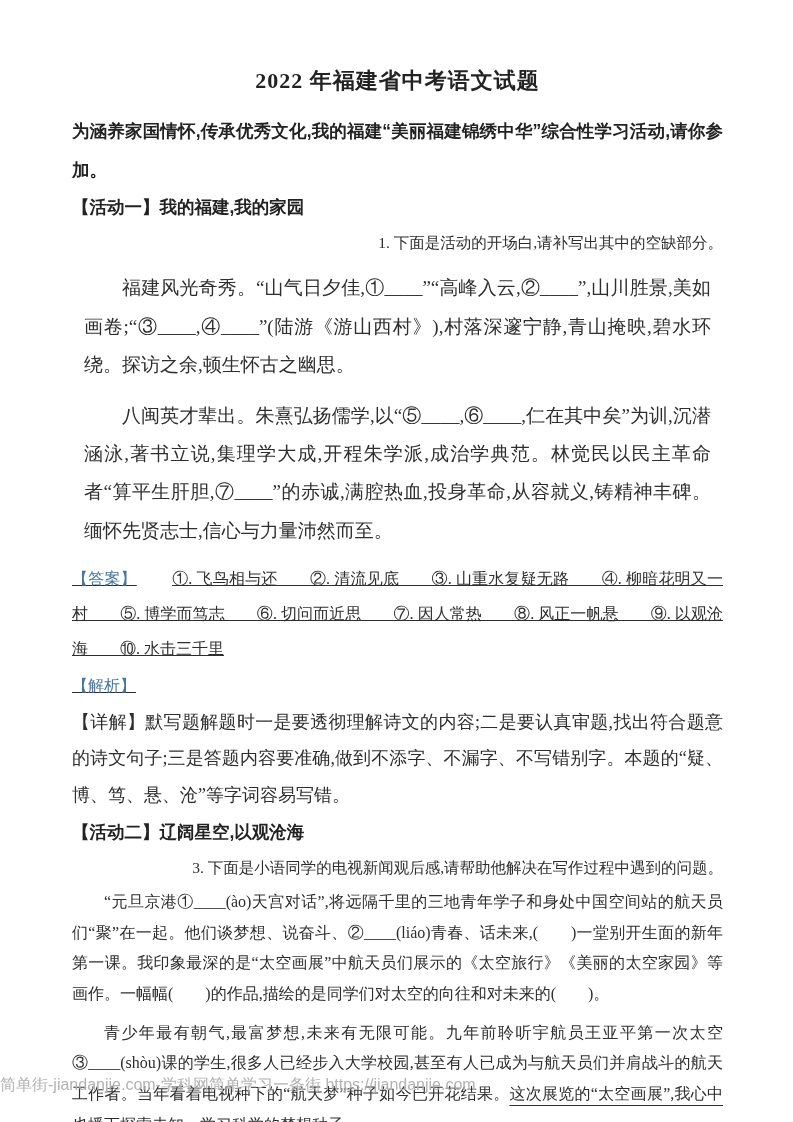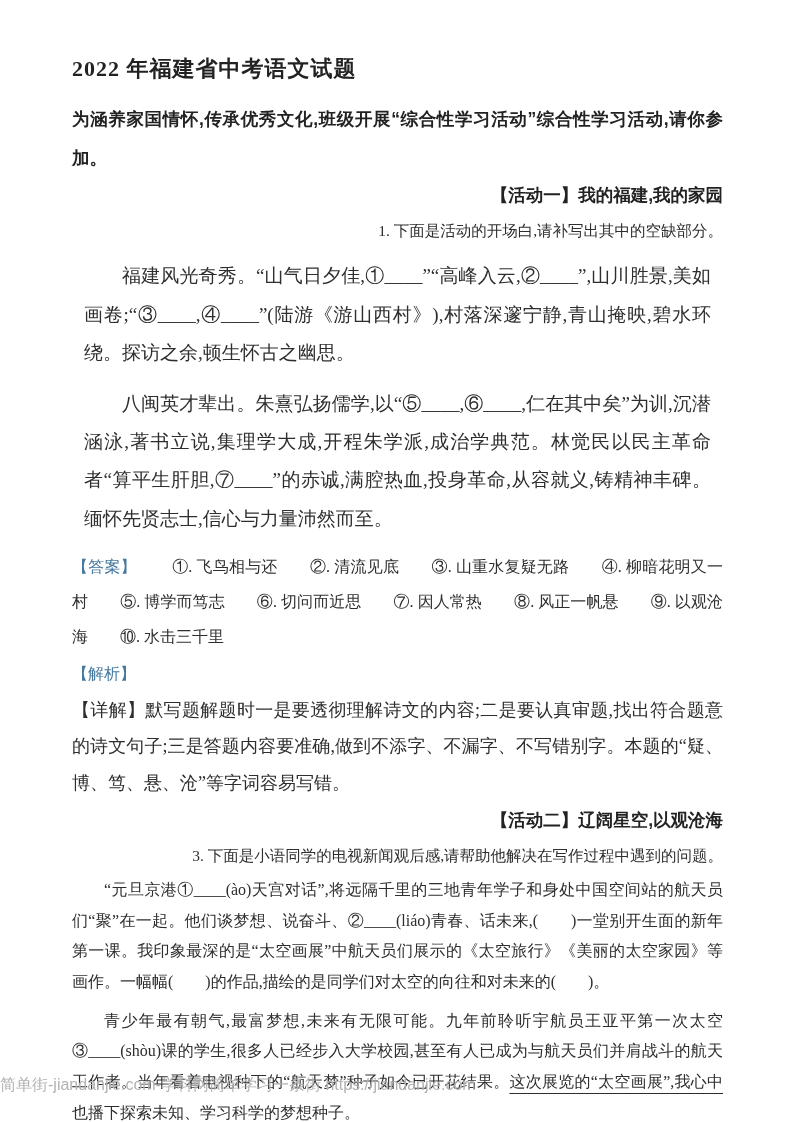--- a/index.html
+++ b/index.html
@@ -16,21 +16,22 @@
     color: #2e2e2e;
     font-family: "Liberation Serif", "DejaVu Serif", serif;
   }
   .content {
     padding: 54px 70px 0 72px;
   }
   .title {
     font-family: "Liberation Serif", "DejaVu Serif", serif;
     font-size: 22px;
     font-weight: bold;
-    margin: 0 0 16px 0;
+    text-align: center;
+    margin: 12px 0 16px 0;
     letter-spacing: 1px;
     color: #222;
   }
   .h-section {
     font-family: "Liberation Sans", "DejaVu Sans", sans-serif;
     font-size: 17px;
     font-weight: bold;
     margin: 0 0 9px 0;
     color: #222;
   }
@@ -42,40 +43,40 @@
     text-align: justify;
     margin: 0 0 4px 0;
     color: #222;
   }
   .h-activity {
     font-family: "Liberation Sans", "DejaVu Sans", sans-serif;
     font-size: 17.5px;
     font-weight: bold;
     margin: 4px 0 10px 0;
     color: #222;
-    text-align: right;
   }
   .q-item {
     font-size: 15.5px;
     line-height: 1.85;
     margin: 0 0 4px 0;
     text-align: right;
   }
   .para {
     font-size: 19px;
     line-height: 2.02;
     text-align: justify;
     text-indent: 2em;
     margin: 12px;
   }
   .answer-line {
     font-size: 16px;
     line-height: 2.18;
     text-align: justify;
     margin: 2px 0 0 0;
+    text-decoration: underline;
   }
   .label-blue {
     color: #44789e;
   }
   .gap {
     display: inline-block;
     width: 2.2em;
   }
   .detail {
     font-size: 18px;
@@ -109,21 +110,21 @@
 </style>
 </head>
 <body>
 
 <div class="page">
   <div class="content">
 
     <h1 class="title">2022 年福建省中考语文试题</h1>
 
 
-    <p class="intro">为涵养家国情怀,传承优秀文化,班级开展“综合性学习活动”综合性学习活动,请你参加。</p>
+    <p class="intro">为涵养家国情怀,传承优秀文化,我的福建“美丽福建锦绣中华”综合性学习活动,请你参加。</p>
 
     <h3 class="h-activity">【活动一】我的福建,我的家园</h3>
 
     <p class="q-item">1. 下面是活动的开场白,请补写出其中的空缺部分。</p>
 
     <p class="para">福建风光奇秀。“山气日夕佳,①____”“高峰入云,②____”,山川胜景,美如画卷;“③____,④____”(陆游《游山西村》),村落深邃宁静,青山掩映,碧水环绕。探访之余,顿生怀古之幽思。</p>
     <p class="para">八闽英才辈出。朱熹弘扬儒学,以“⑤____,⑥____,仁在其中矣”为训,沉潜涵泳,著书立说,集理学大成,开程朱学派,成治学典范。林觉民以民主革命者“算平生肝胆,⑦____”的赤诚,满腔热血,投身革命,从容就义,铸精神丰碑。缅怀先贤志士,信心与力量沛然而至。</p>
 
     <p class="answer-line"><span class="label-blue">【答案】</span><span class="gap"></span><span>①. 飞鸟相与还　　②. 清流见底　　③. 山重水复疑无路　　④. 柳暗花明又一村　　⑤. 博学而笃志　　⑥. 切问而近思　　⑦. 因人常热　　⑧. 风正一帆悬　　⑨. 以观沧海　　⑩. 水击三千里</span></p>
 

